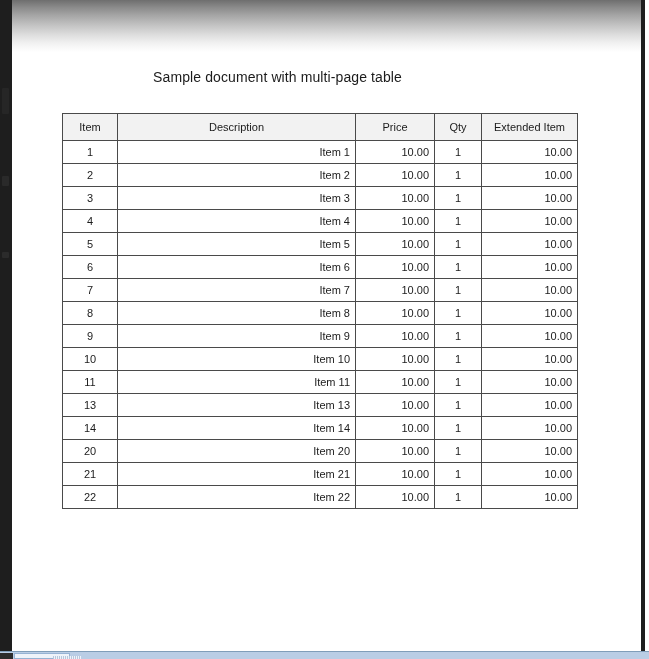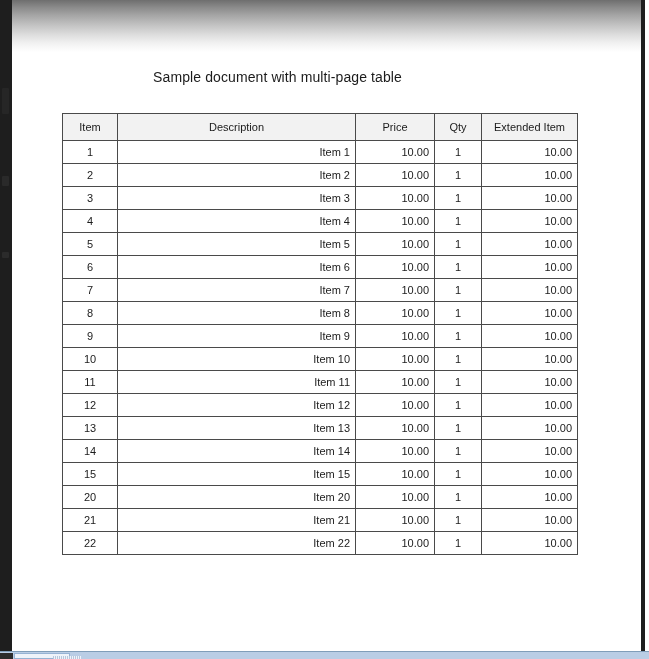--- a/index.html
+++ b/index.html
@@ -291,43 +291,29 @@
                 <td class="cell-ext">10.00</td>
               </tr>
               <tr>
                 <td class="cell-item">11</td>
                 <td class="cell-desc">Item 11</td>
                 <td class="cell-price">10.00</td>
                 <td class="cell-qty">1</td>
                 <td class="cell-ext">10.00</td>
               </tr>
               <tr>
-                <td class="cell-item">12</td>
-                <td class="cell-desc">Item 12</td>
-                <td class="cell-price">10.00</td>
-                <td class="cell-qty">1</td>
-                <td class="cell-ext">10.00</td>
-              </tr>
-              <tr>
                 <td class="cell-item">13</td>
                 <td class="cell-desc">Item 13</td>
                 <td class="cell-price">10.00</td>
                 <td class="cell-qty">1</td>
                 <td class="cell-ext">10.00</td>
               </tr>
               <tr>
                 <td class="cell-item">14</td>
                 <td class="cell-desc">Item 14</td>
-                <td class="cell-price">10.00</td>
-                <td class="cell-qty">1</td>
-                <td class="cell-ext">10.00</td>
-              </tr>
-              <tr>
-                <td class="cell-item">15</td>
-                <td class="cell-desc">Item 15</td>
                 <td class="cell-price">10.00</td>
                 <td class="cell-qty">1</td>
                 <td class="cell-ext">10.00</td>
               </tr>
               <tr>
                 <td class="cell-item">20</td>
                 <td class="cell-desc">Item 20</td>
                 <td class="cell-price">10.00</td>
                 <td class="cell-qty">1</td>
                 <td class="cell-ext">10.00</td>

